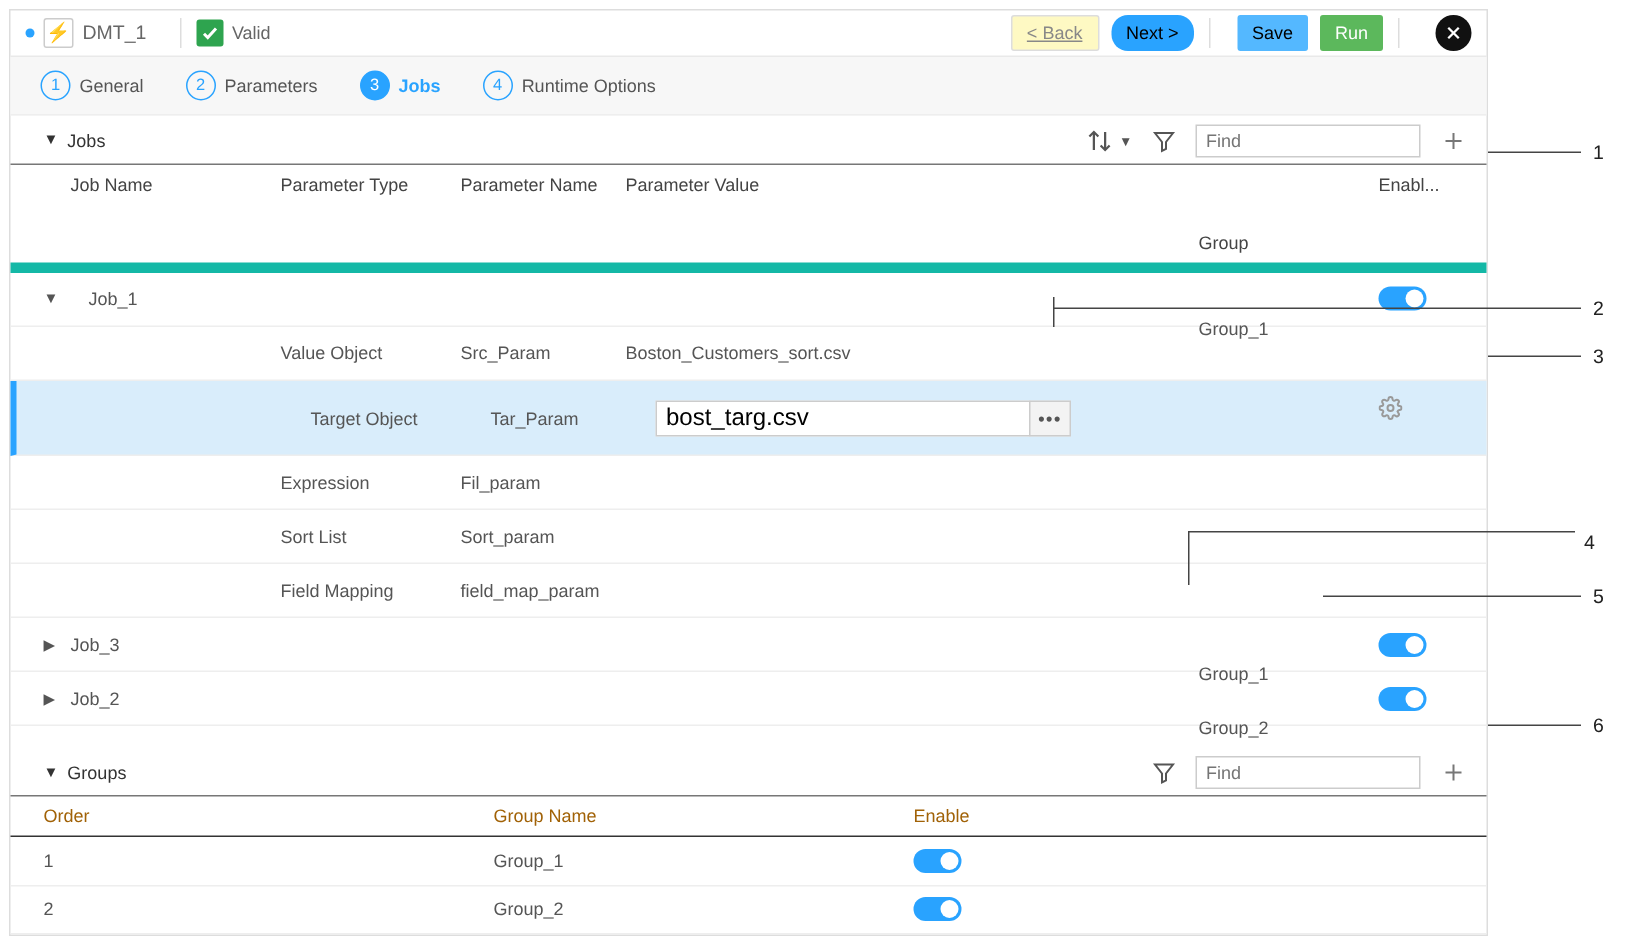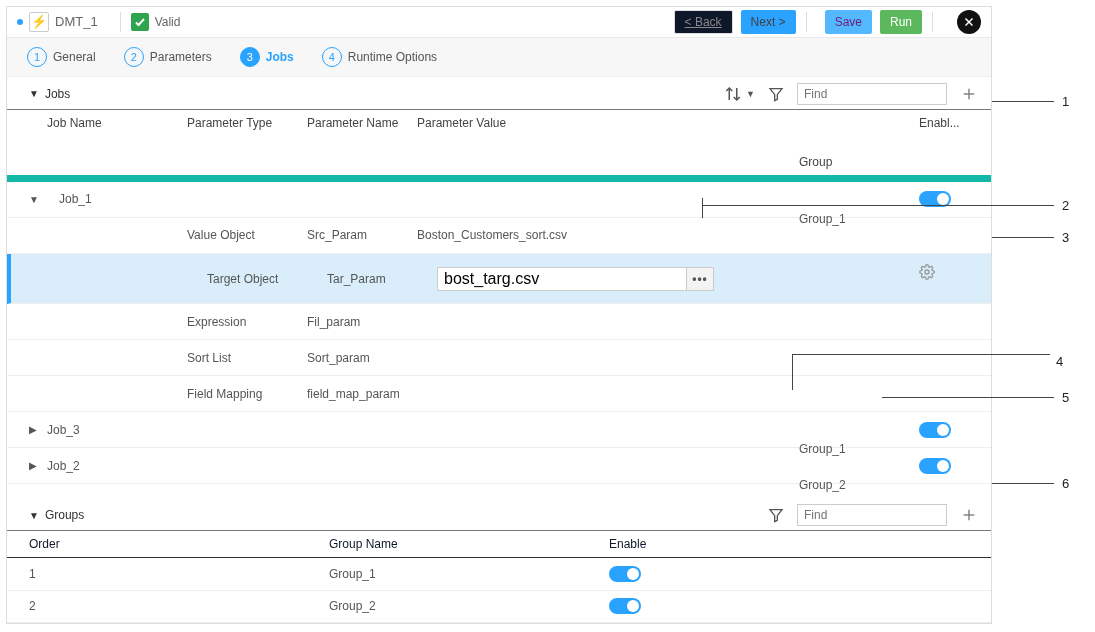--- a/index.html
+++ b/index.html
@@ -44,23 +44,23 @@
   .valid-check {
     width:18px; height:18px; background:#2ea44f; border-radius:2px;
     display:flex; align-items:center; justify-content:center; color:#fff;
   }
   .topbar .spacer { flex:1; }
   .btn {
     height:24px; padding:0 10px; font-size:12px; border-radius:2px;
     border:none; cursor:pointer; margin-left:8px;
     display:inline-flex; align-items:center; justify-content:center;
   }
-  .btn-back { background:#0f172a; color:#888; border:1px solid #ddd;text-decoration:underline;}
-  .btn-next { background:#29a3ff; color:#404040;}
-  .btn-save { background:#54b8ff; color:#701a75;}
+  .btn-back { background:#fef9c3; color:#888; border:1px solid #ddd;text-decoration:underline;}
+  .btn-next { background:#29a3ff; color:#000000;border-radius:11px;}
+  .btn-save { background:#54b8ff; color:#000000;}
   .btn-run  { background:#5cb85c; color:#fff;}
   .close-circle {
     width:24px; height:24px; border-radius:50%; background:#111; color:#fff;
     display:flex; align-items:center; justify-content:center; margin-left:14px;
     font-size:14px; cursor:pointer;
   }
   
   .wizard {
     height:44px; display:flex; align-items:center; gap:28px; padding:0 20px;
     background:#f7f7f7; border-bottom:1px solid #eee;
@@ -124,21 +124,21 @@
     width:32px; height:16px; border-radius:10px; background:#29a3ff; position:relative;
     cursor:pointer;
   }
   .toggle::after{
     content:""; position:absolute; right:2px; top:2px; width:12px; height:12px;
     background:#fff; border-radius:50%;
   }
   
   .gcols {
     display:flex; align-items:center; padding:6px 12px 6px 22px;
-    border-bottom:1px solid #333; font-size:12px; color:#0f172a;
+    border-bottom:1px solid #333; font-size:12px; color:#a16207;
   }
   .g-order { width:300px;}
   .g-name  { width:280px;}
   .g-enable{ width:120px;}
   .grow {
     display:flex; align-items:center; padding:0 12px 0 22px; height:36px;
     border-bottom:1px solid #eee; color:#555;
   }
   
   .callouts {

